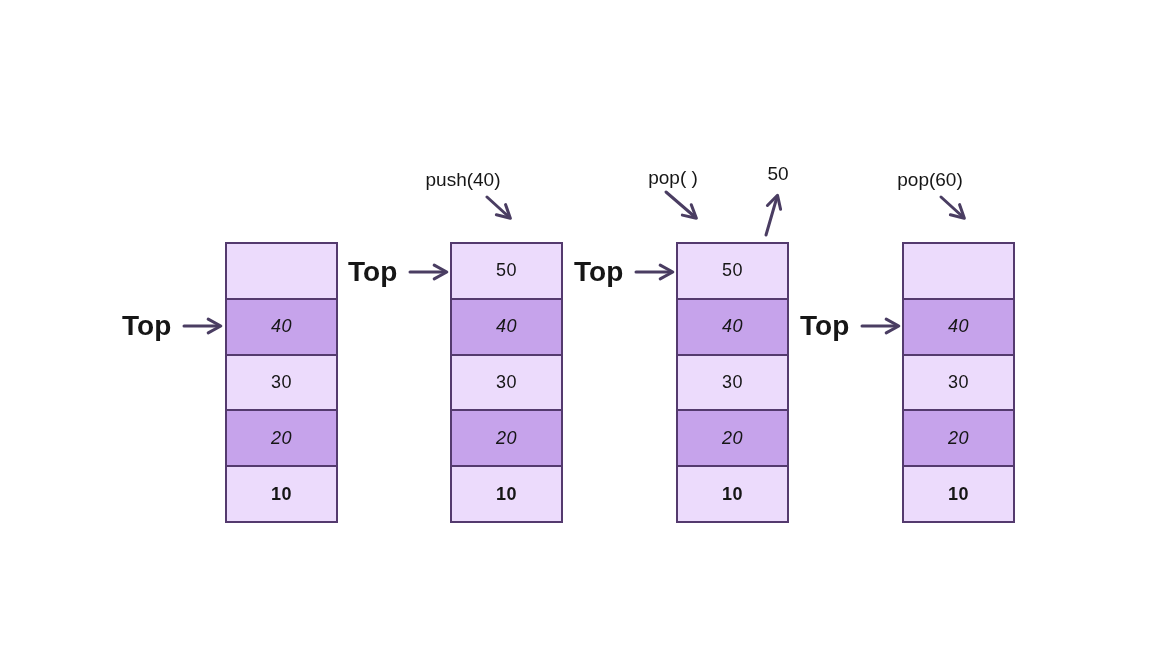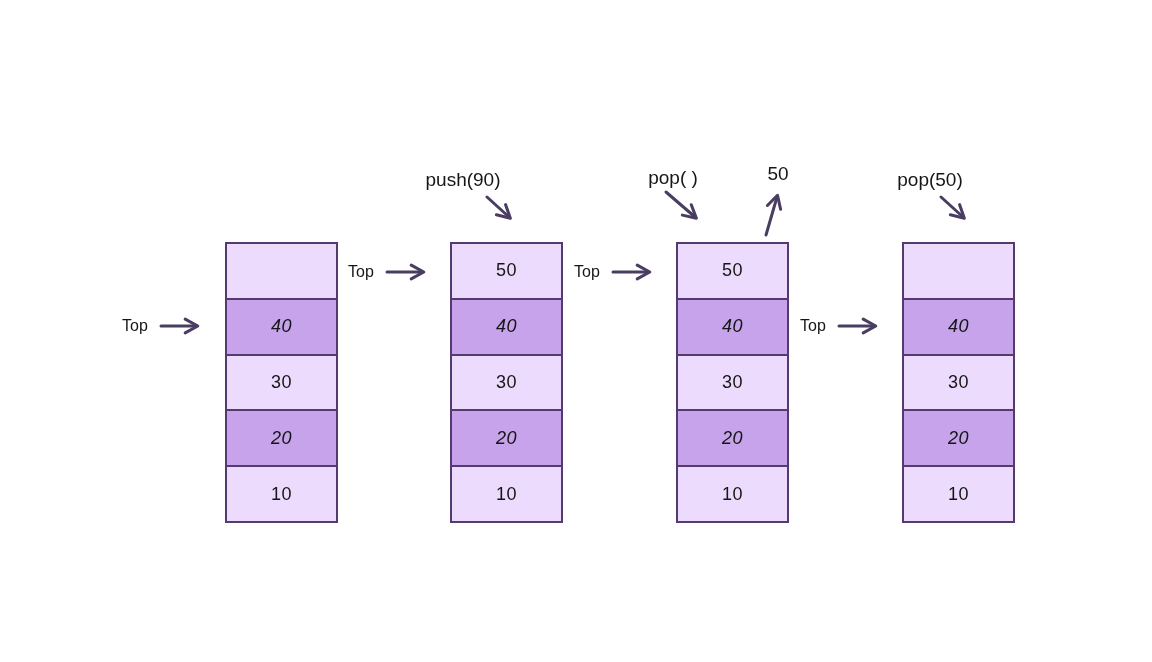--- a/index.html
+++ b/index.html
@@ -35,33 +35,33 @@
     flex: 1;
     display: flex;
     align-items: center;
     justify-content: center;
     font-size: 18px;
     font-weight: 500;
     color: var(--text);
     border-bottom: 2px solid var(--border);
     letter-spacing: 0.5px;
   }
-  .cell:last-child { border-bottom: none; }
+  .cell:last-child { border-bottom: none; font-weight: bold; }
   .cell.light { background: var(--cell-light); }
   .cell.dark  { background: var(--cell-dark); font-style: italic; }
   .top-pointer {
     position: absolute;
     height: 28px;
     display: flex;
     align-items: center;
     gap: 11px;
   }
   .top-pointer .label {
-    font-size: 16px;
-    font-weight: 400;
+    font-size: 28px;
+    font-weight: 700;
     color: var(--text);
   }
   .op-label {
     position: absolute;
     transform: translateX(-50%);
     font-size: 19px;
     font-weight: 500;
     color: var(--text);
     white-space: nowrap;
   }
@@ -146,33 +146,33 @@
     </svg>
   </div>
 
   <div class="top-pointer" style="left:800px; top:312px">
     <span class="label">Top</span>
     <svg width="50" height="18">
       <line class="arrow-line" x1="2" y1="9" x2="37" y2="9" marker-end="url(#ah)"></line>
     </svg>
   </div>
 
-  <div class="op-label" style="left:463px; top:169px">push(90)</div>
+  <div class="op-label" style="left:463px; top:169px">push(40)</div>
   <svg class="arrow-box" style="left:482px; top:192px" width="44" height="40">
     <line class="arrow-line" x1="5" y1="5" x2="27" y2="25" marker-end="url(#ah)"></line>
   </svg>
 
   <div class="op-label" style="left:673px; top:167px">pop( )</div>
   <svg class="arrow-box" style="left:660px; top:186px" width="52" height="48">
     <line class="arrow-line" x1="6" y1="6" x2="35" y2="31" marker-end="url(#ah)"></line>
   </svg>
 
   <div class="op-label" style="left:778px; top:163px">50</div>
   <svg class="arrow-box" style="left:758px; top:186px" width="32" height="54">
     <line class="arrow-line" x1="8" y1="49" x2="19" y2="11" marker-end="url(#ah)"></line>
   </svg>
 
-  <div class="op-label" style="left:930px; top:169px">pop(50)</div>
+  <div class="op-label" style="left:930px; top:169px">pop(60)</div>
   <svg class="arrow-box" style="left:936px; top:192px" width="44" height="40">
     <line class="arrow-line" x1="5" y1="5" x2="27" y2="25" marker-end="url(#ah)"></line>
   </svg>
 
 </div>
 
 </body></html>

